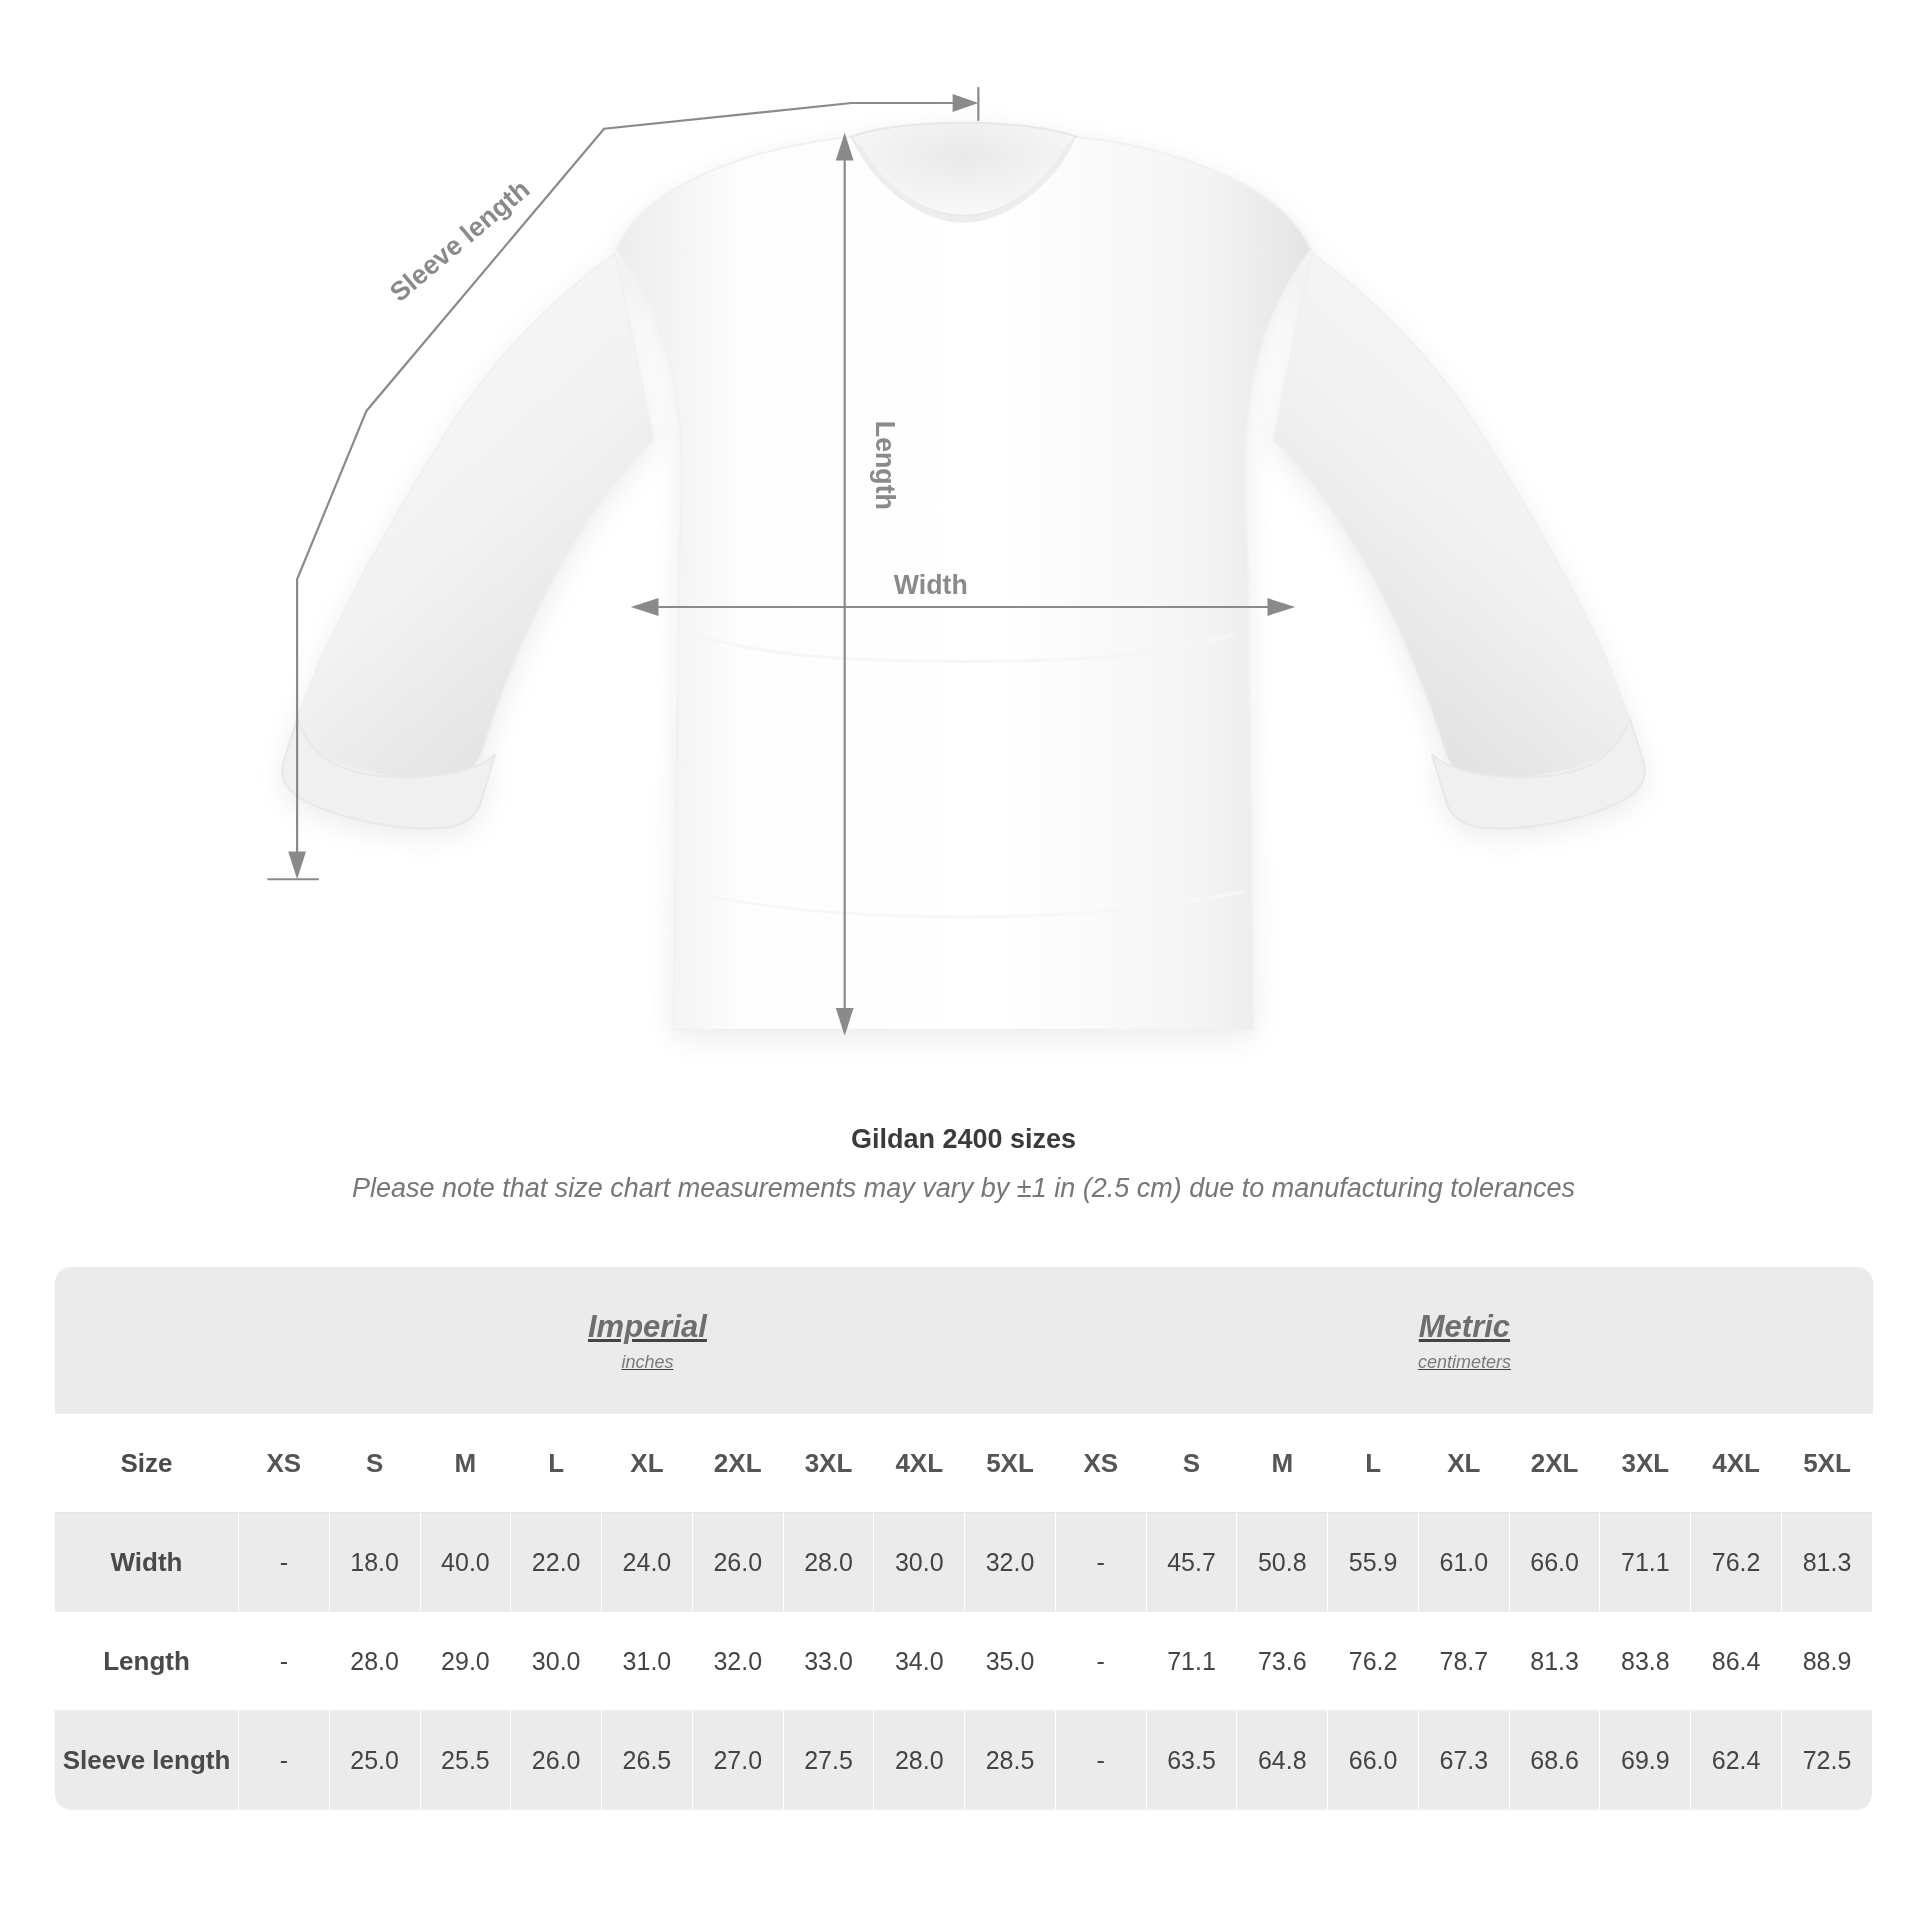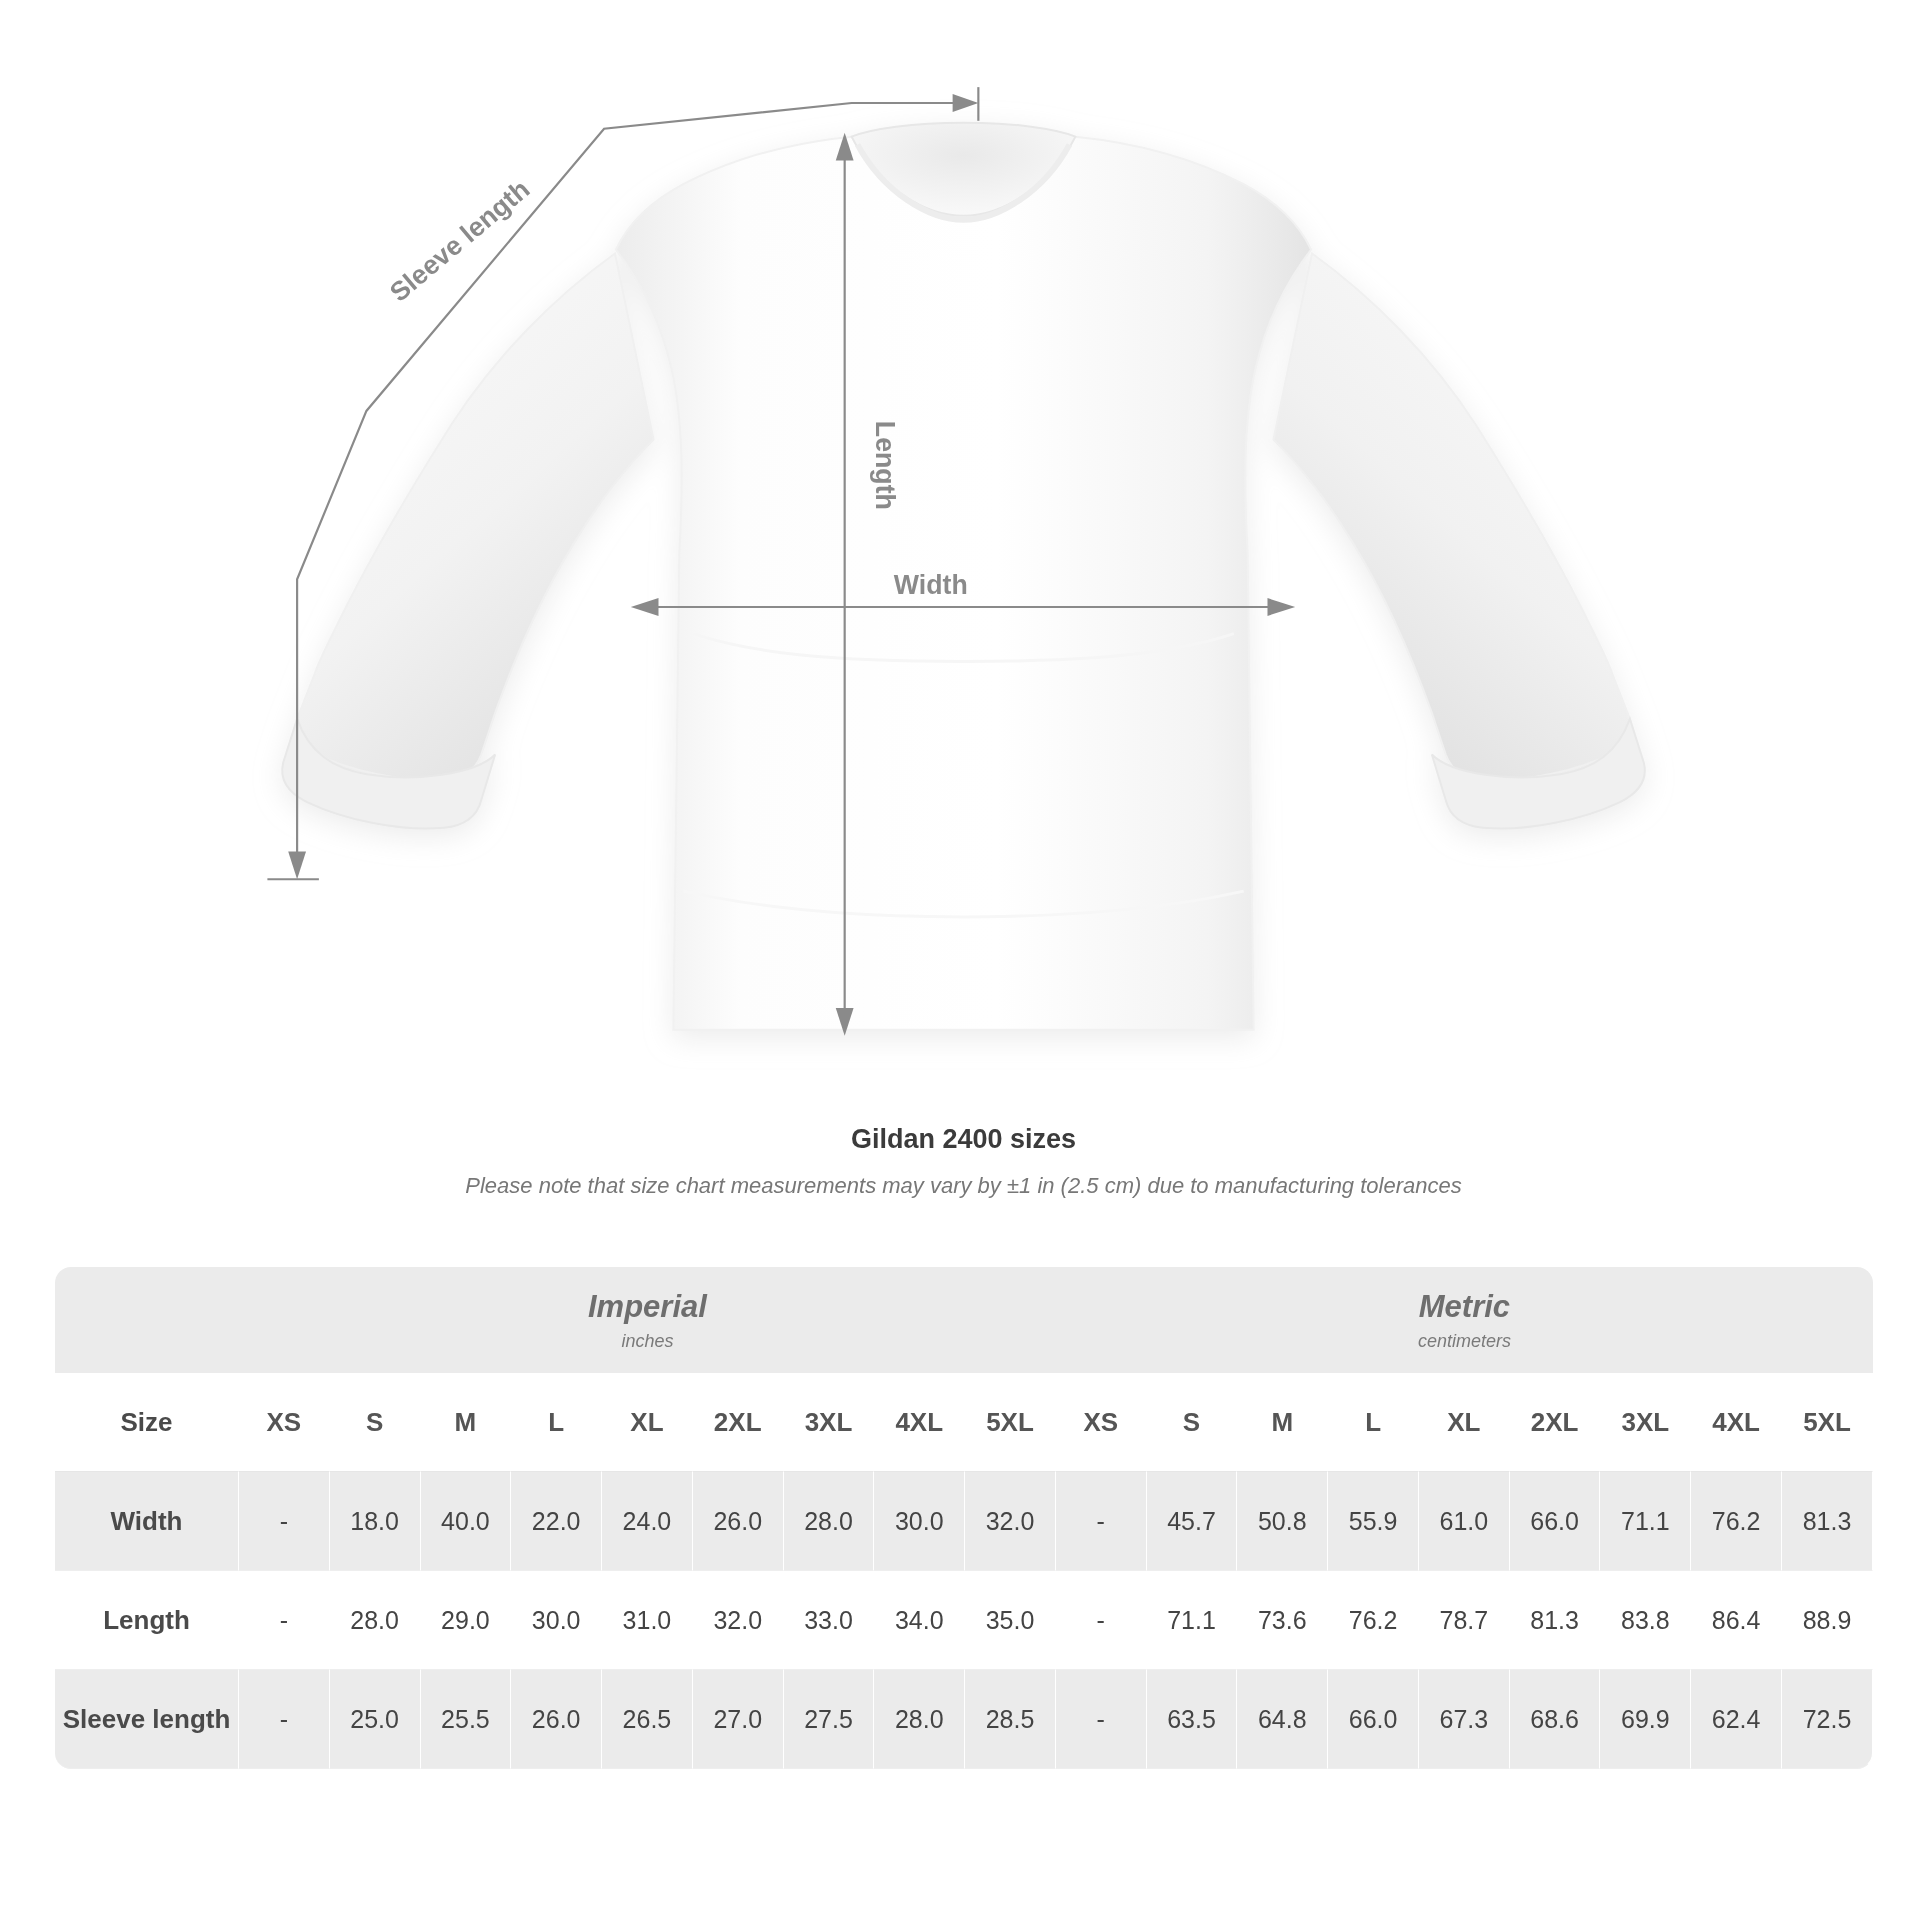--- a/index.html
+++ b/index.html
@@ -33,21 +33,21 @@
   }
   #chart-title {
     font-size: 27px;
     font-weight: bold;
     color: #3b3b3b;
     letter-spacing: 0px;
     margin: 0;
   }
   #chart-note {
     margin-top: 18px;
-    font-size: 22px;
+    font-size: 27px;
     font-style: italic;
     color: #777777;
   }
 
   
   #table-wrap {
     position: absolute;
     left: 55px; top: 1267px;
     width: 1818px;
   }
@@ -62,22 +62,23 @@
     text-align: center;
     vertical-align: middle;
     font-size: 25px;
     color: #444444;
     background: #ffffff;
     border-right: 1px solid #ffffff;
   }
   
   tr.unit-row td {
     background: #ebebeb;
-    height: 106px;
+    height: 147px;
     border-right: 0;
+    text-decoration: underline;
   }
   tr.unit-row td.pad { background: #ebebeb; }
   .unit-name {
     font-size: 31px;
     font-style: italic;
     font-weight: bold;
     color: #6e6e6e;
     line-height: 1.2;
   }
   .unit-sub {

